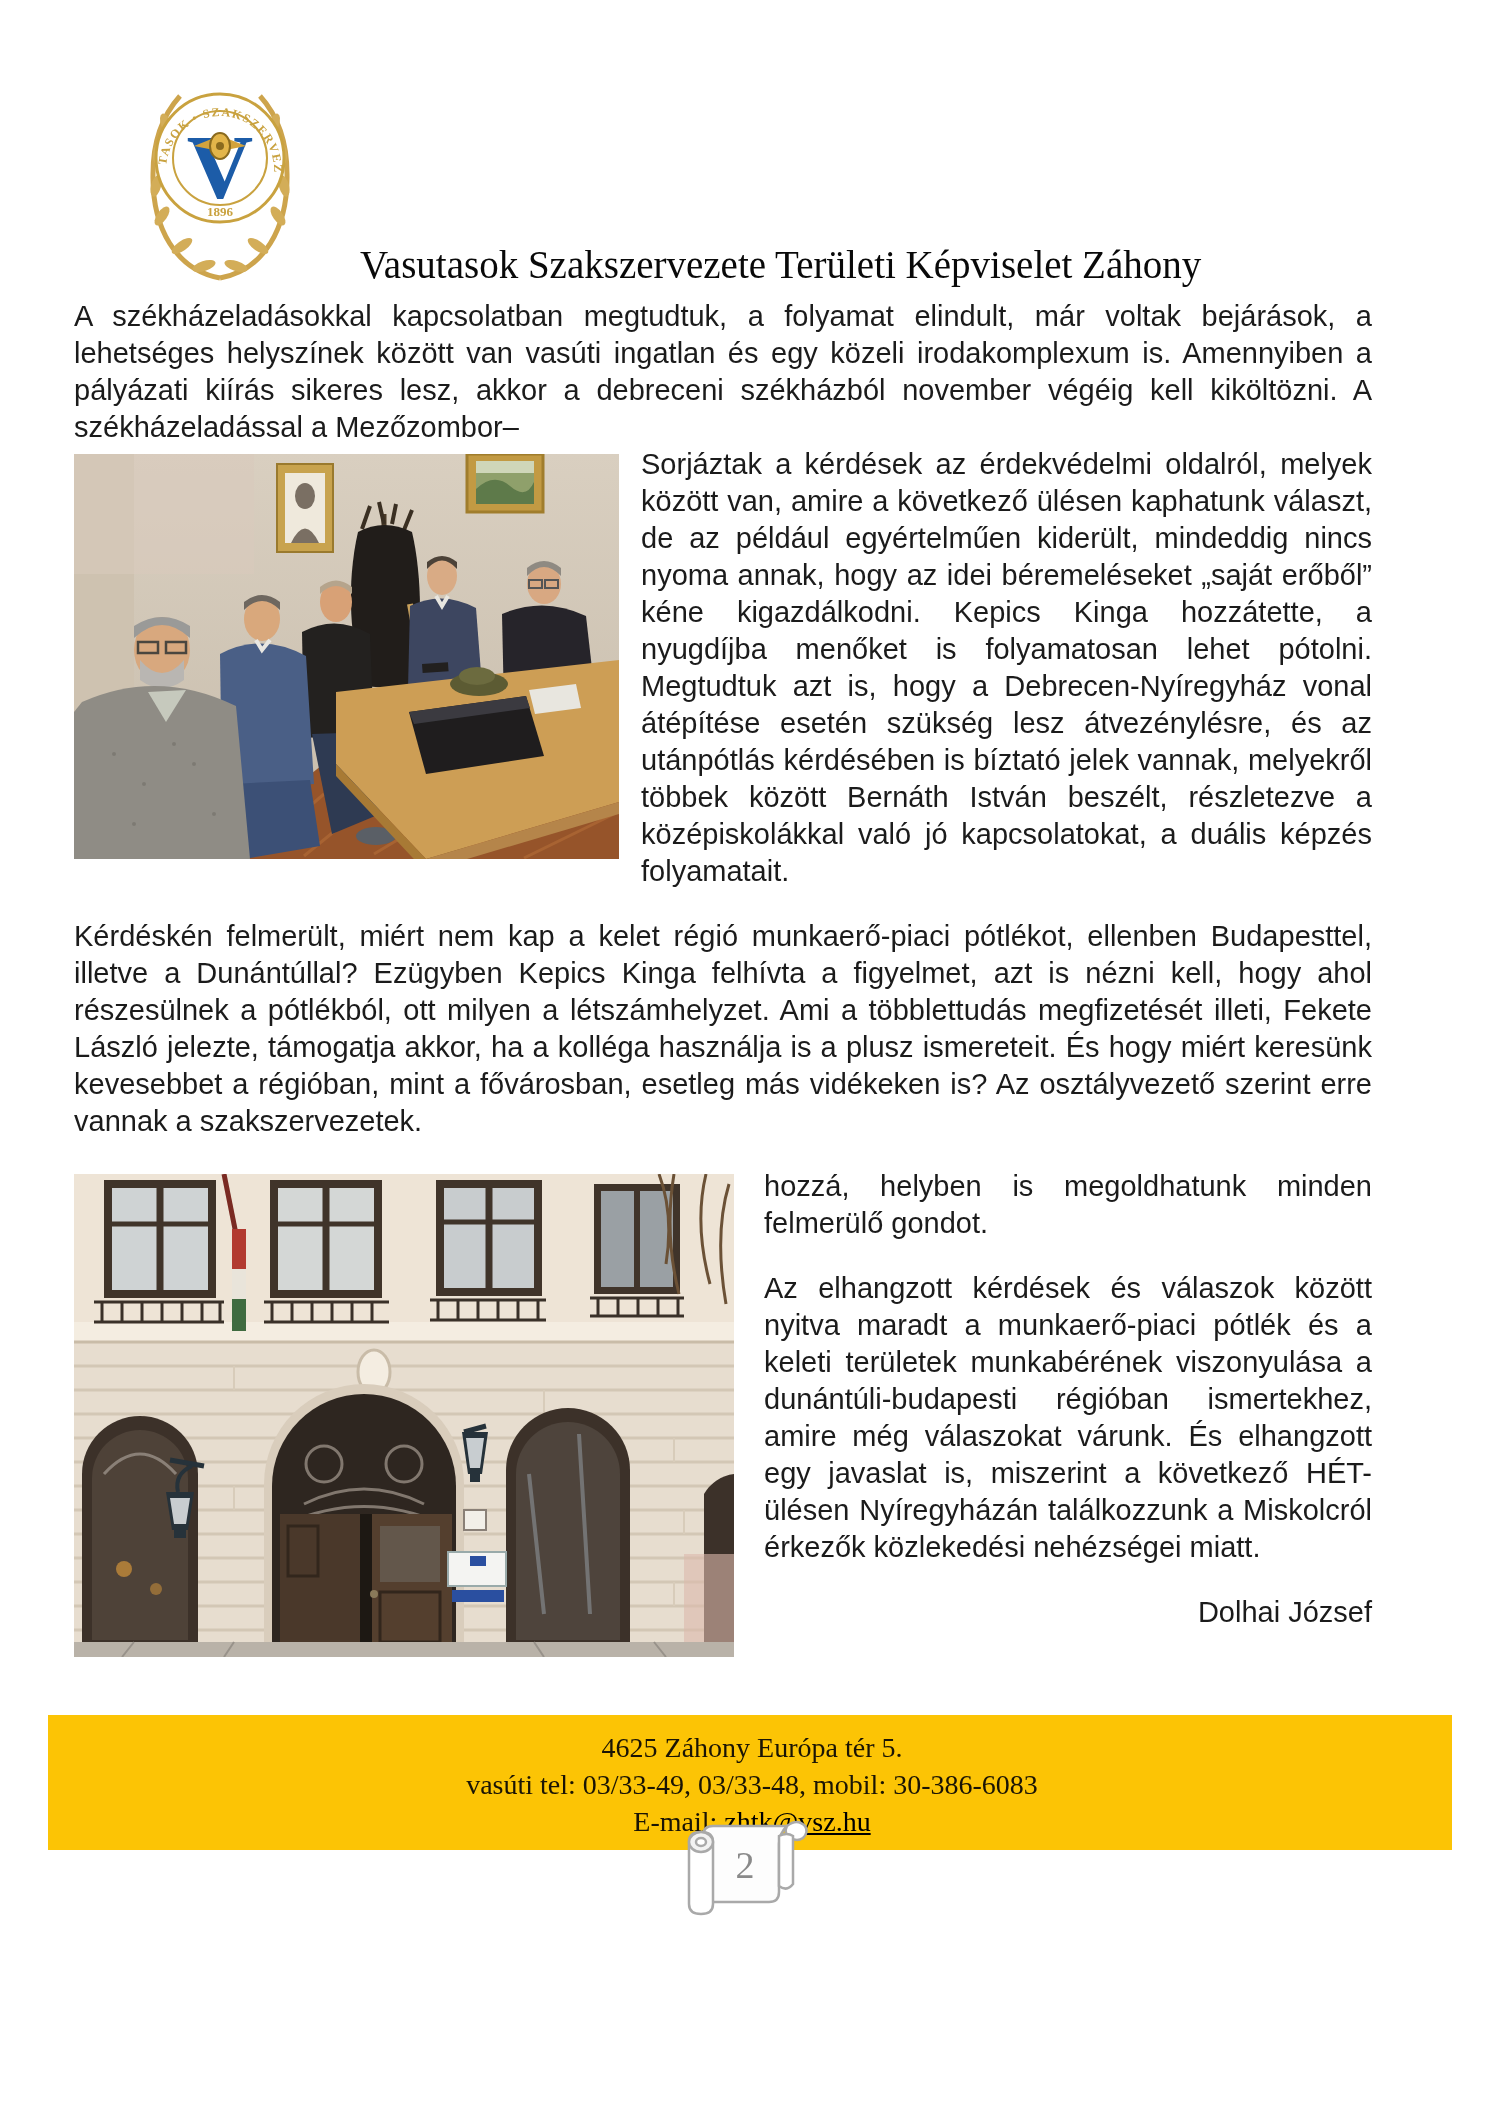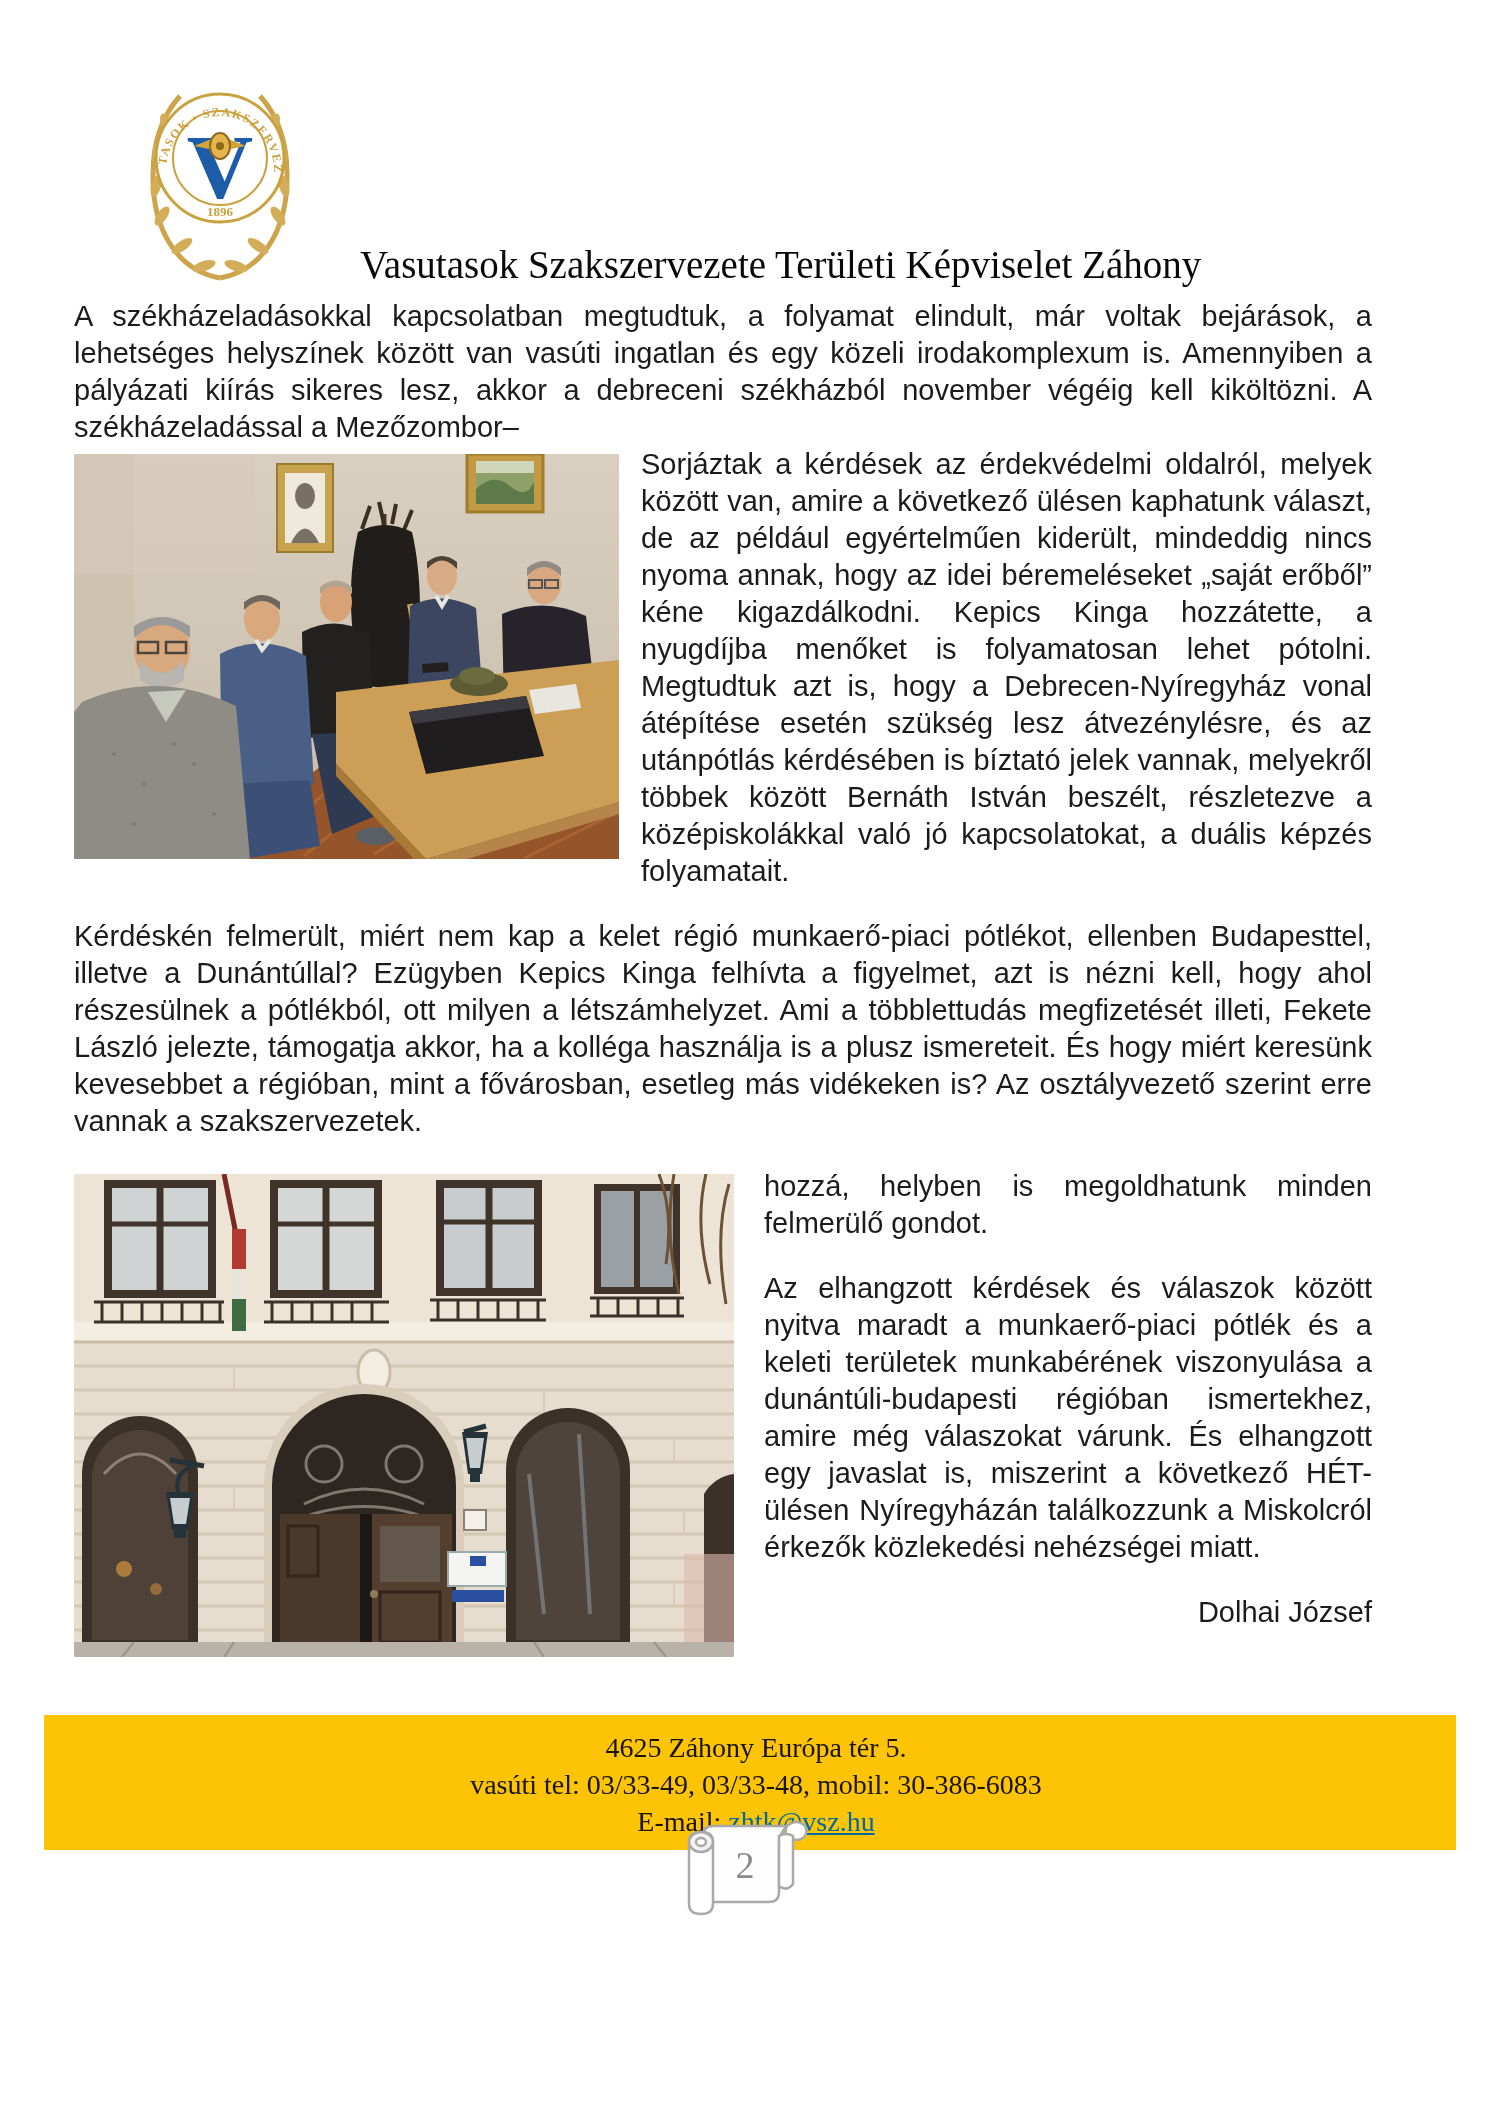--- a/index.html
+++ b/index.html
@@ -20,24 +20,24 @@
   .wrap-sec{margin:0;}
   .wrap-sec:after{content:"";display:block;clear:none;}
   .photo{display:block;}
   .photo1{float:left;width:545px;height:405px;margin:8px 22px 10px 0;}
   .photo2{float:left;width:660px;height:483px;margin:6px 30px 10px 0;}
   .photo svg{display:block;width:100%;height:100%;}
   .signature{font-size:29px;line-height:37px;text-align:right;margin:20px 0 0 0;}
   .clear{clear:both;}
 
   
-  .footer-bar{width:1400px;margin:48px auto 0 auto;padding:14px 0 10px 12px;
+  .footer-bar{width:1400px;margin:48px auto 0 auto;padding:14px 0 10px 4px;
               text-align:center;font-family:"Liberation Serif",serif;
               font-size:28px;line-height:37px;color:#1a1405;}
-  .footer-bar a{color:#0369a1;text-decoration:underline;}
+  .footer-bar a{color:#000000;text-decoration:underline;}
   .page-scroll{position:relative;width:150px;margin:-44px auto 0 auto;z-index:3;}
   .page-scroll svg{display:block;width:150px;height:112px;}
 
   
   .ring-text{font-family:"Liberation Serif",serif;font-weight:bold;letter-spacing:1.5px;}
   .mono-v{font-family:"Liberation Serif",serif;font-weight:bold;}
   .scroll-num{font-family:"Liberation Serif",serif;}
 </style>
 </head>
 <body>

